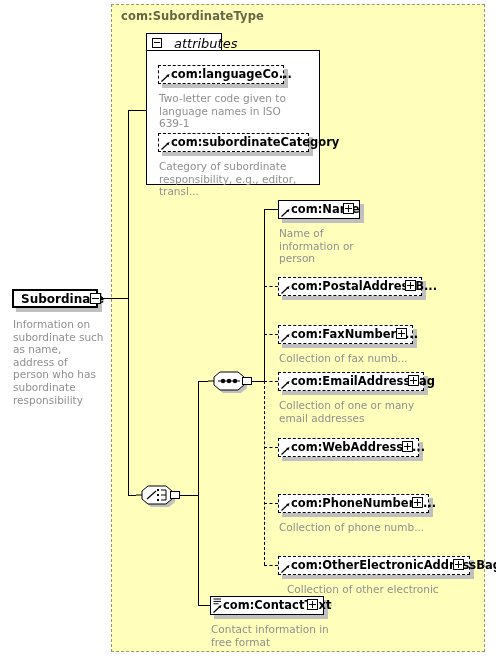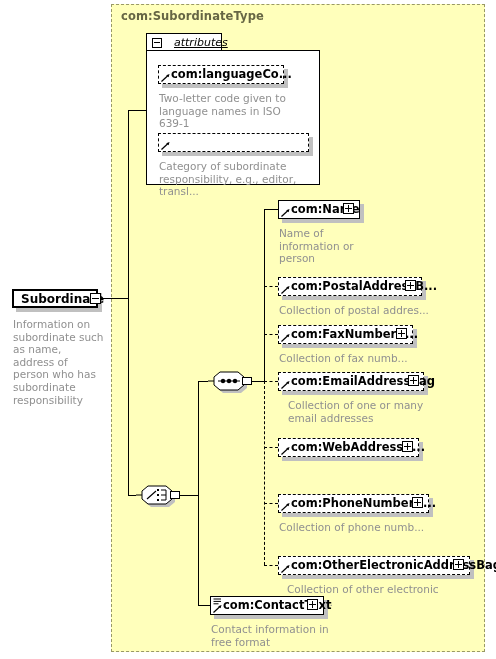--- a/index.html
+++ b/index.html
@@ -63,24 +63,23 @@
     height: 18px;
     background: #ffffff;
     border: 1px solid #000000;
     border-bottom: none;
     box-sizing: border-box;
   }
   .attrs-tab-label {
     position: absolute;
     left: 27px;
     top: 2px;
-    font-size: 11px;
+    font-size: 13px;
     font-style: italic;
     color: #000000;
-    text-decoration: underline;
   }
   .minus-box {
     position: absolute;
     left: 5px;
     top: 4px;
     width: 10px;
     height: 10px;
     border: 1px solid #000000;
     background: #ffffff;
     box-sizing: border-box;
@@ -273,20 +272,21 @@
   <div class="desc" style="left:159px; top:92px; width:130px;">Two-letter code given to language names in ISO 639-1</div>
 
   <div class="node abs" style="left:158px; top:133px; width:155px; height:23px;">
     <div class="nbox dashed" style="width:151px;"></div>
     <div class="shadow" style="width:151px;"></div>
     <div class="rshadow" style="left:151px;"></div>
     <svg class="arrow-glyph" viewBox="0 0 9 9">
       <path d="M0.5 8.5 L7 2.5" stroke="#000" stroke-width="1.2" fill="none"></path>
       <path d="M8.5 1 L5.2 2.2 L7.6 4.2 Z" fill="#000"></path>
     </svg>
+    <div class="ntext">com:subordinateCategory</div>
   </div>
   <div class="desc" style="left:159px; top:160px; width:150px;">Category of subordinate responsibility, e.g., editor, transl...</div>
 
   <div class="comp" style="left:136px; top:483px;">
     <svg width="44" height="24" viewBox="0 0 44 24">
       <polygon points="12,21 6,16 6,8 12,3 30,3 36,8 36,16 30,21" fill="#c0c0c0" transform="translate(3,3)"></polygon>
       <polygon points="12,21 6,16 6,8 12,3 30,3 36,8 36,16 30,21" fill="#ffffff" stroke="#000000" stroke-width="1"></polygon>
       <line x1="0" y1="12" x2="6" y2="12" stroke="#000" stroke-width="1"></line>
       <line x1="36" y1="12" x2="44" y2="12" stroke="#000" stroke-width="1"></line>
       <line x1="11" y1="16" x2="20" y2="8" stroke="#000" stroke-width="1.1"></line>
@@ -349,21 +349,20 @@
     <div class="nbox dashed" style="width:144px;"></div>
     <div class="shadow" style="width:144px;"></div>
     <div class="rshadow" style="left:144px;"></div>
     <svg class="arrow-glyph" viewBox="0 0 9 9">
       <path d="M0.5 8.5 L7 2.5" stroke="#000" stroke-width="1.2" fill="none"></path>
       <path d="M8.5 1 L5.2 2.2 L7.6 4.2 Z" fill="#000"></path>
     </svg>
     <div class="ntext">com:PostalAddressB...</div>
     <div class="plus-box" style="left:127px;"></div>
   </div>
-  <div class="desc" style="left:279px; top:304px; width:160px;">Collection of postal addres...</div>
 
   <div class="node abs" style="left:278px; top:325px; width:139px; height:23px;">
     <div class="nbox dashed" style="width:135px;"></div>
     <div class="shadow" style="width:135px;"></div>
     <div class="rshadow" style="left:135px;"></div>
     <svg class="arrow-glyph" viewBox="0 0 9 9">
       <path d="M0.5 8.5 L7 2.5" stroke="#000" stroke-width="1.2" fill="none"></path>
       <path d="M8.5 1 L5.2 2.2 L7.6 4.2 Z" fill="#000"></path>
     </svg>
     <div class="ntext">com:FaxNumberB...</div>
@@ -375,21 +374,21 @@
     <div class="nbox dashed" style="width:146px;"></div>
     <div class="shadow" style="width:146px;"></div>
     <div class="rshadow" style="left:146px;"></div>
     <svg class="arrow-glyph" viewBox="0 0 9 9">
       <path d="M0.5 8.5 L7 2.5" stroke="#000" stroke-width="1.2" fill="none"></path>
       <path d="M8.5 1 L5.2 2.2 L7.6 4.2 Z" fill="#000"></path>
     </svg>
     <div class="ntext">com:EmailAddressBag</div>
     <div class="plus-box" style="left:130px;"></div>
   </div>
-  <div class="desc" style="left:288px; top:399px; width:160px;">Collection of one or many email addresses</div>
+  <div class="desc" style="left:279px; top:399px; width:160px;">Collection of one or many email addresses</div>
 
   <div class="node abs" style="left:278px; top:438px; width:145px; height:23px;">
     <div class="nbox dashed" style="width:141px;"></div>
     <div class="shadow" style="width:141px;"></div>
     <div class="rshadow" style="left:141px;"></div>
     <svg class="arrow-glyph" viewBox="0 0 9 9">
       <path d="M0.5 8.5 L7 2.5" stroke="#000" stroke-width="1.2" fill="none"></path>
       <path d="M8.5 1 L5.2 2.2 L7.6 4.2 Z" fill="#000"></path>
     </svg>
     <div class="ntext">com:WebAddressB...</div>

